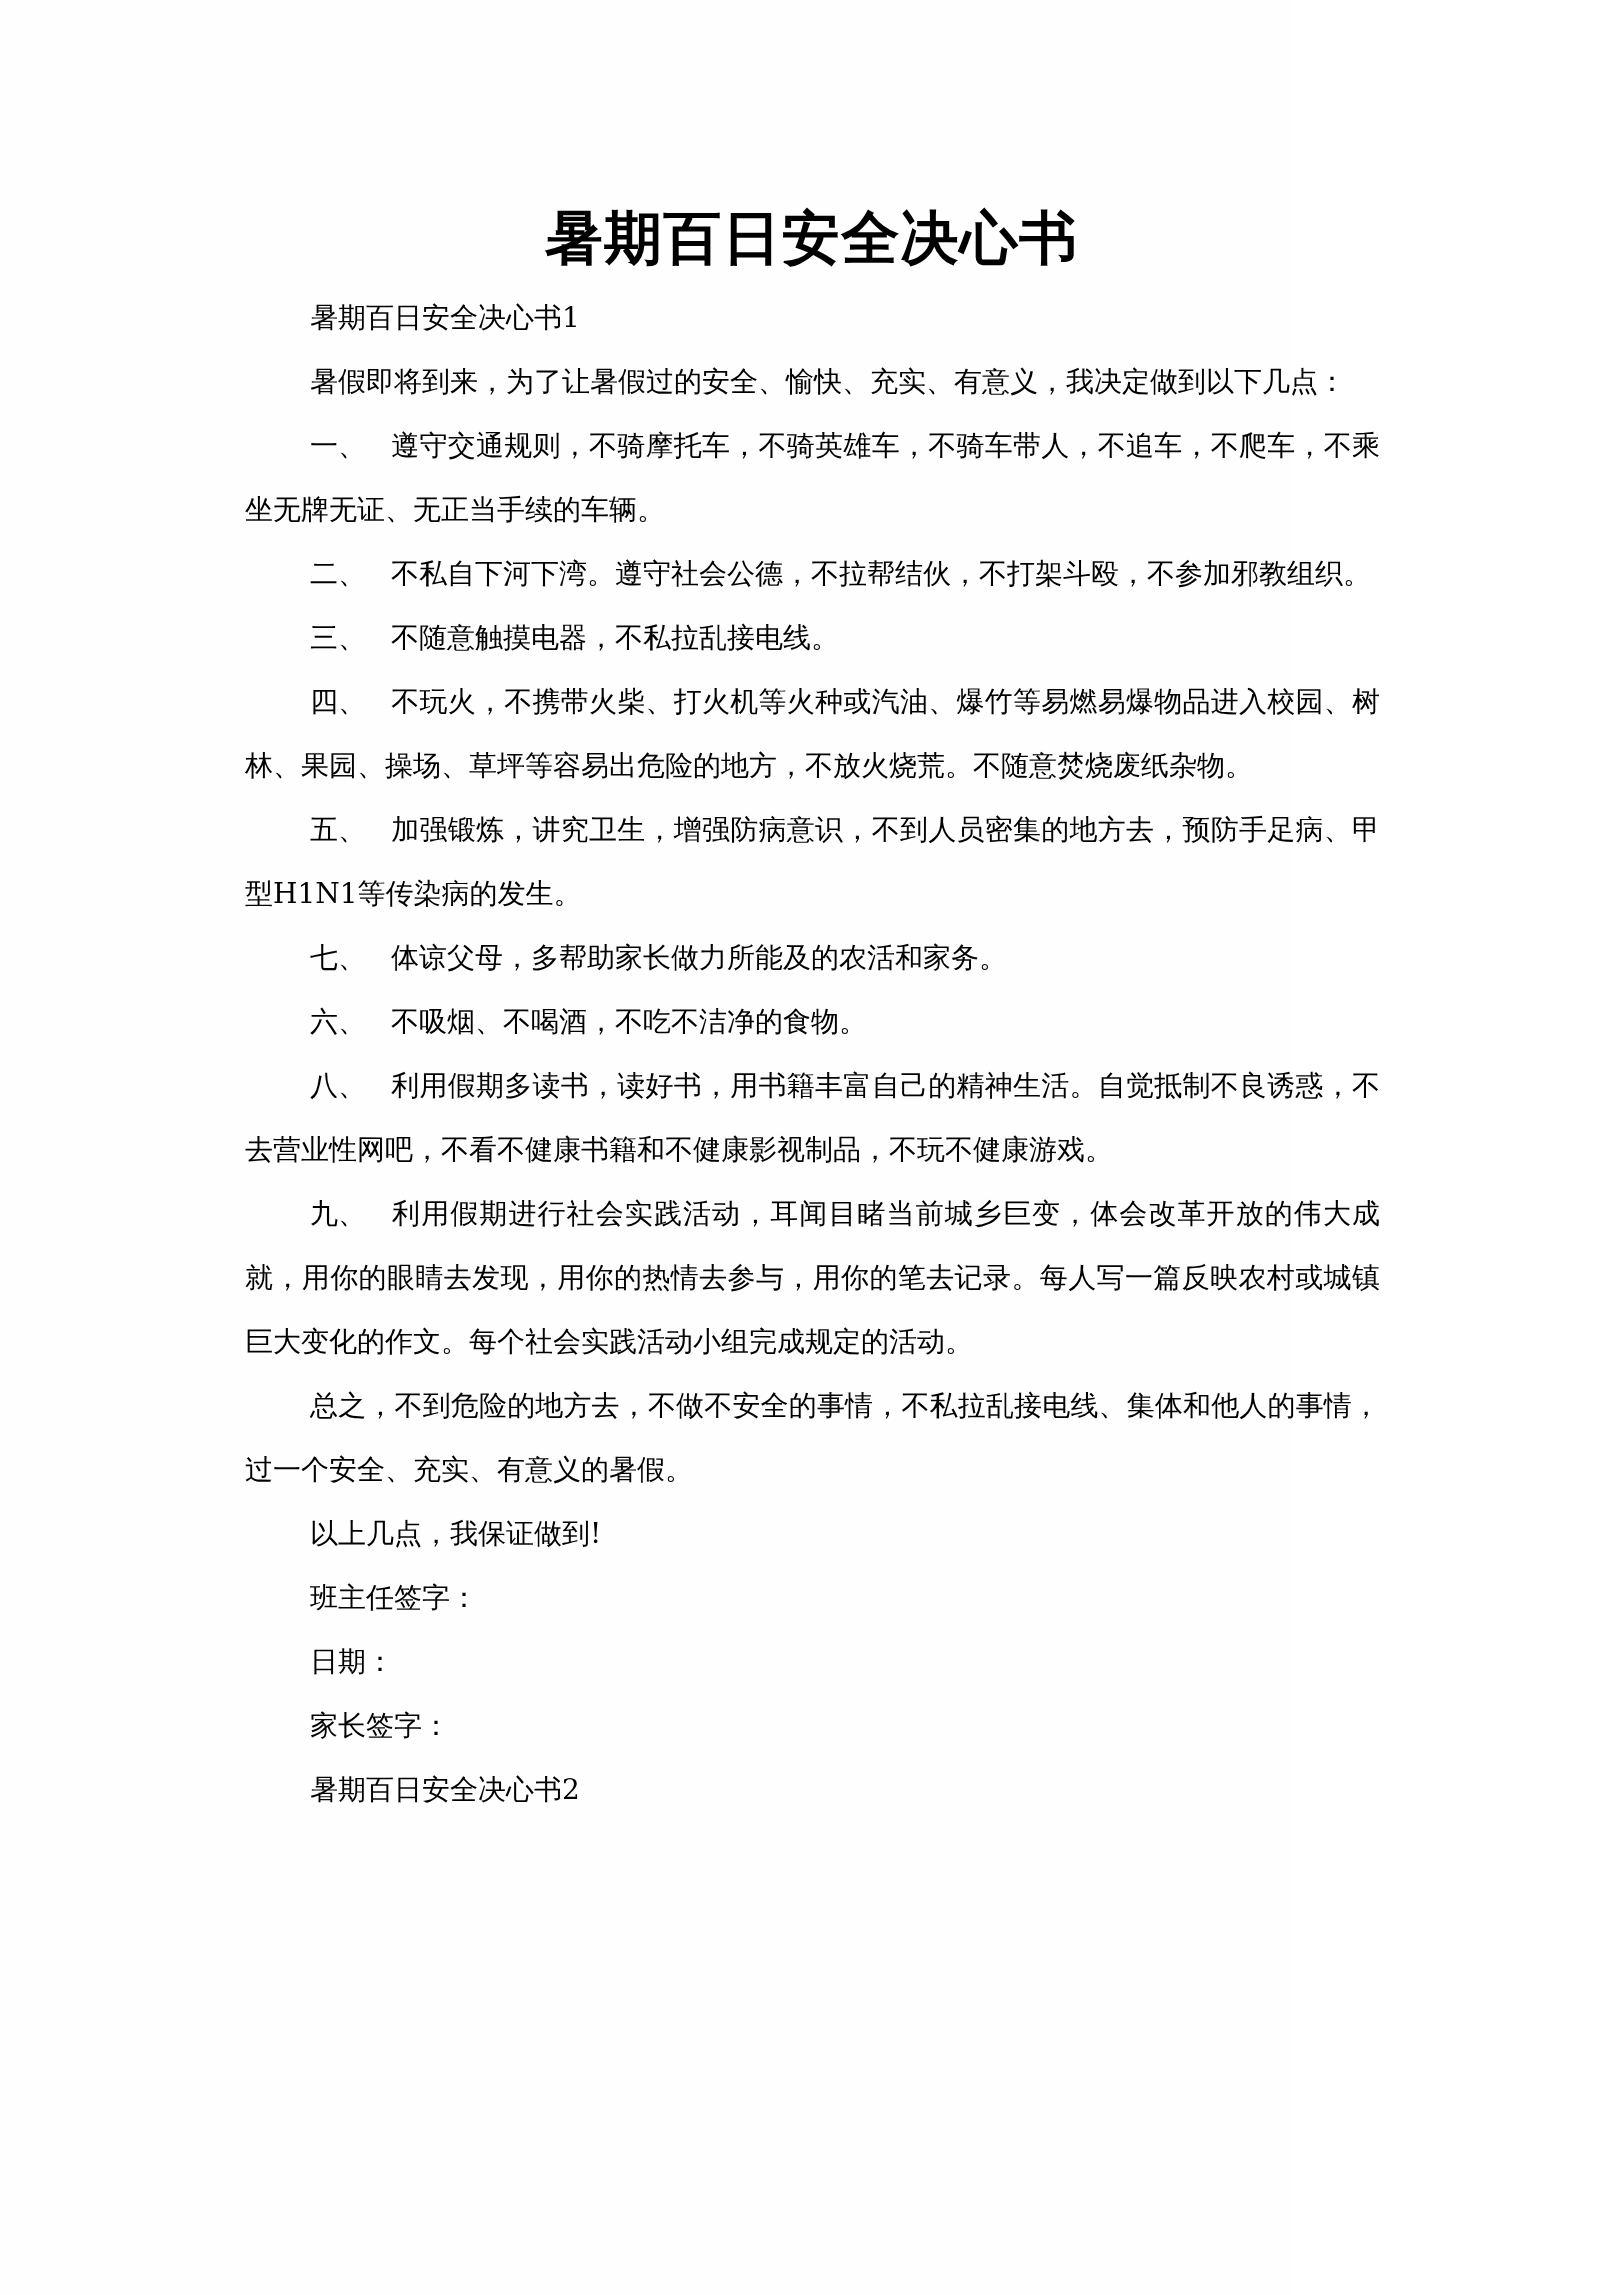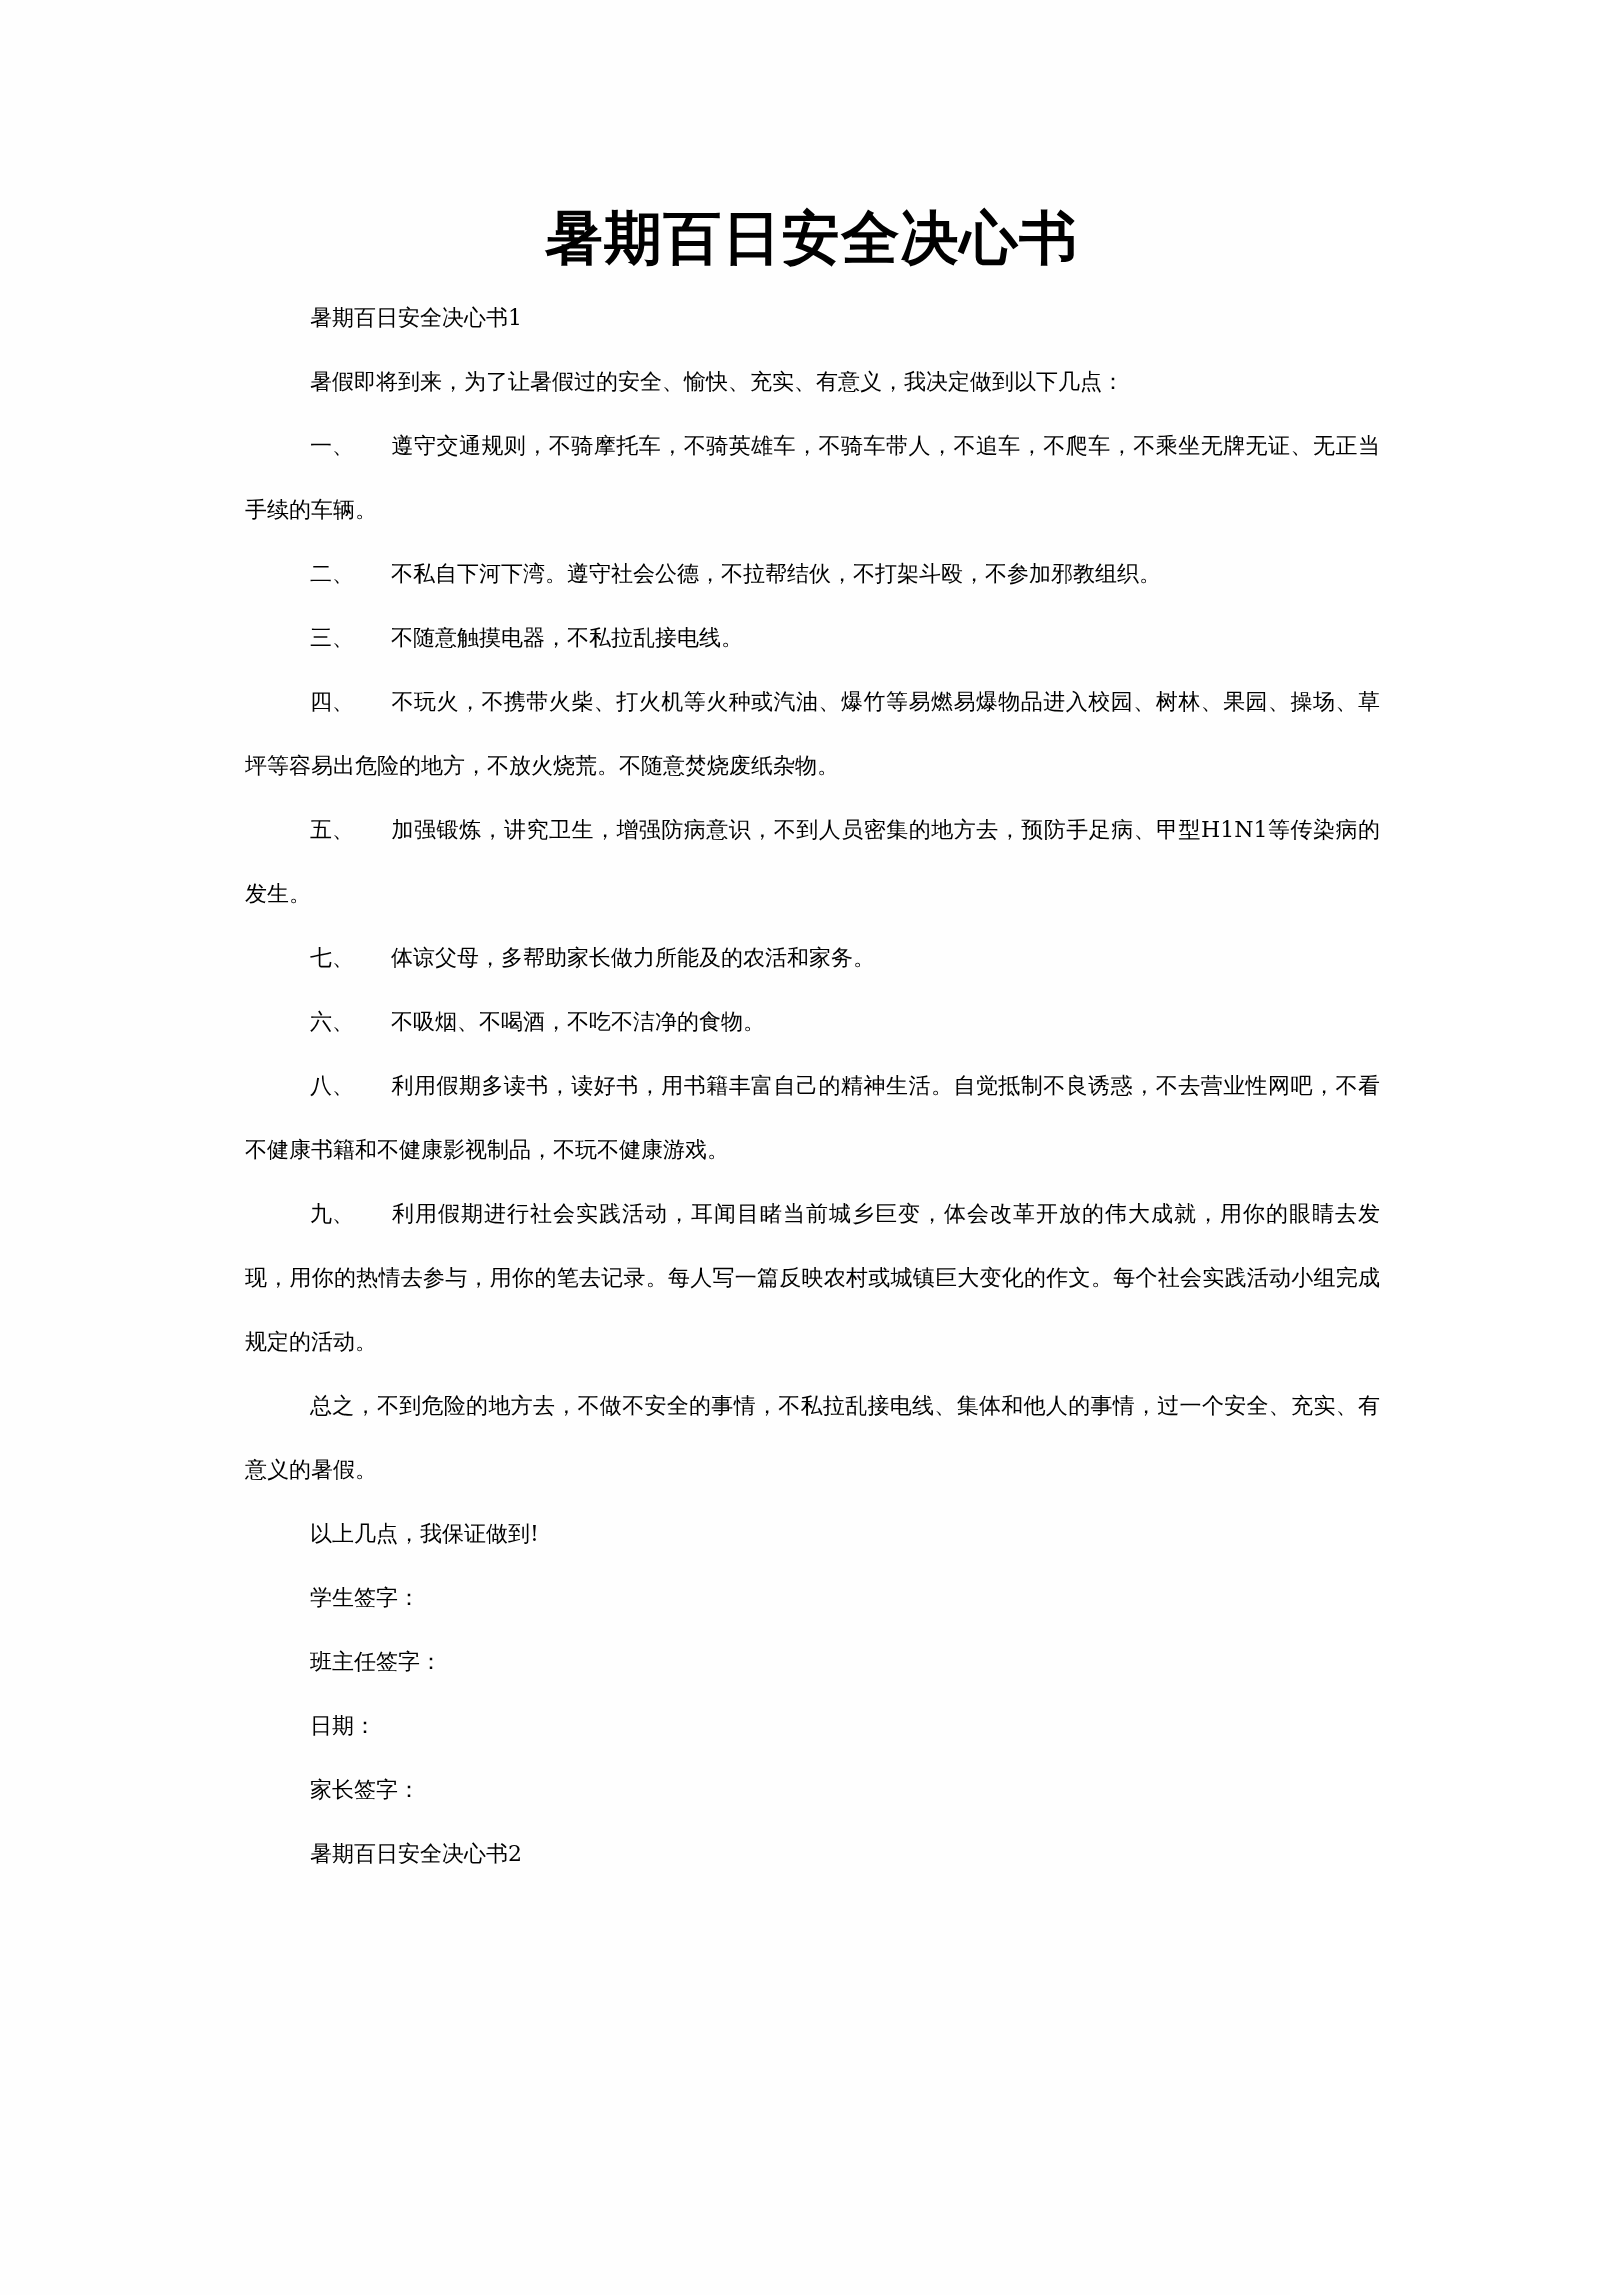--- a/index.html
+++ b/index.html
@@ -33,21 +33,21 @@
     font-weight: bold;
     line-height: 85px;
     letter-spacing: 1.3px;
     margin: 0;
   }
   .body-text {
     position: absolute;
     left: 245px;
     top: 286px;
     width: 1135px;
-    font-size: 22px;
+    font-size: 28px;
     line-height: 64px;
     text-align: justify;
     text-justify: inter-character;
   }
   .body-text p {
     margin: 0;
     text-indent: 65px;
     word-break: break-all;
   }
   .num { display: inline-block; width: 81px; text-indent: 0; }
@@ -68,20 +68,19 @@
     <p><span class="num">三、</span><span>不随意触摸电器，不私拉乱接电线。</span></p>
     <p><span class="num">四、</span><span>不玩火，不携带火柴、打火机等火种或汽油、爆竹等易燃易爆物品进入校园、树林、果园、操场、草坪等容易出危险的地方，不放火烧荒。不随意焚烧废纸杂物。</span></p>
     <p><span class="num">五、</span><span>加强锻炼，讲究卫生，增强防病意识，不到人员密集的地方去，预防手足病、甲型H1N1等传染病的发生。</span></p>
     <p><span class="num">七、</span><span>体谅父母，多帮助家长做力所能及的农活和家务。</span></p>
     <p><span class="num">六、</span><span>不吸烟、不喝酒，不吃不洁净的食物。</span></p>
     <p><span class="num">八、</span><span>利用假期多读书，读好书，用书籍丰富自己的精神生活。自觉抵制不良诱惑，不去营业性网吧，不看不健康书籍和不健康影视制品，不玩不健康游戏。</span></p>
     <p><span class="num">九、</span><span>利用假期进行社会实践活动，耳闻目睹当前城乡巨变，体会改革开放的伟大成就，用你的眼睛去发现，用你的热情去参与，用你的笔去记录。每人写一篇反映农村或城镇巨大变化的作文。每个社会实践活动小组完成规定的活动。</span></p>
 
     <p>总之，不到危险的地方去，不做不安全的事情，不私拉乱接电线、集体和他人的事情，过一个安全、充实、有意义的暑假。</p>
     <p>以上几点，我保证做到!</p>
-    <p>学生签字：</p>
     <p>班主任签字：</p>
     <p>日期：</p>
     <p>家长签字：</p>
     <p>暑期百日安全决心书2</p>
   </div>
 </div>
 
 
 </body></html>

